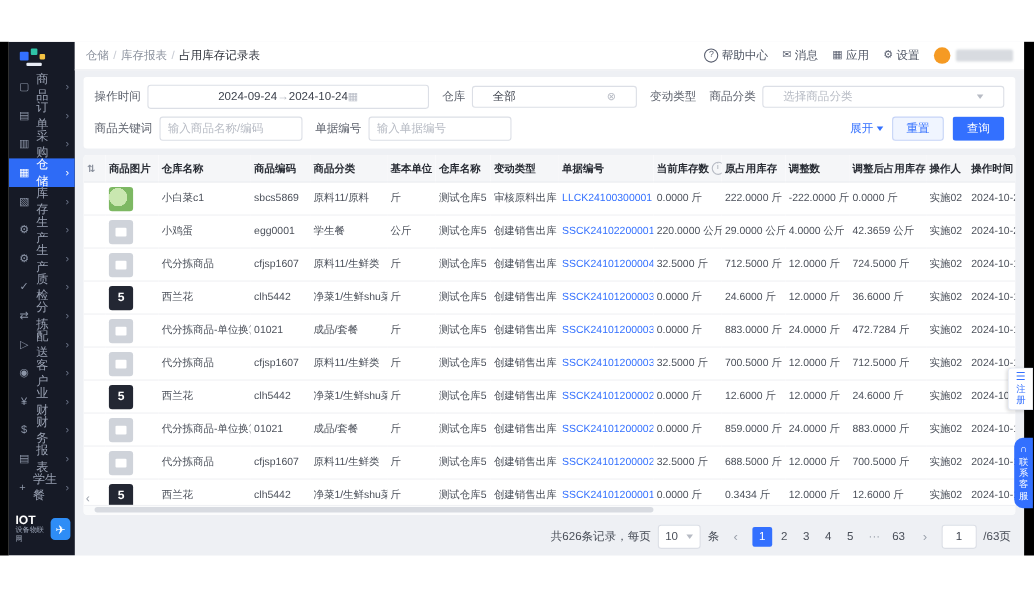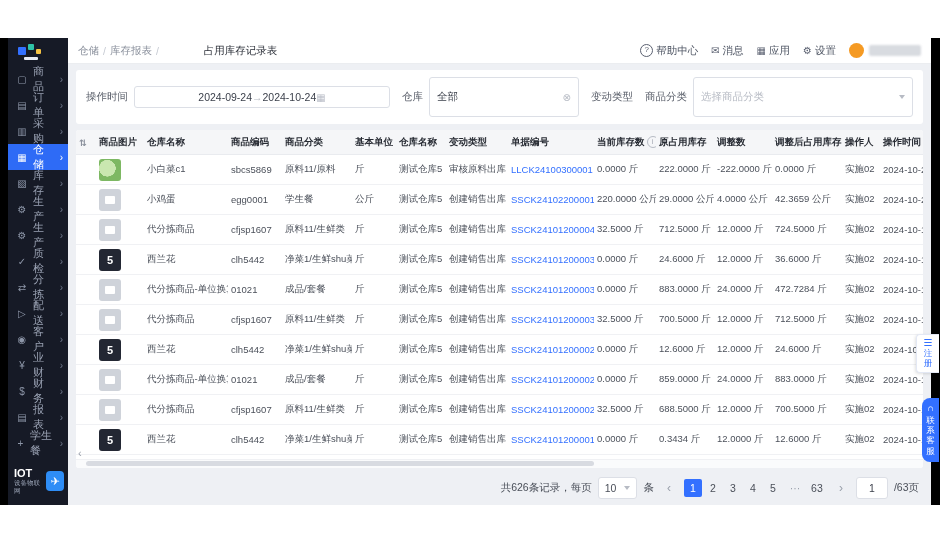--- a/index.html
+++ b/index.html
@@ -24,39 +24,39 @@
   .nav-item.active .nav-icon,.nav-item.active .chev{color:#fff;}
   .iot{margin-top:auto;flex-shrink:0;height:40px;display:flex;align-items:center;padding:0 4px 4px 6px;gap:3px;}
   .iot-title{color:#fff;font-size:11px;font-weight:bold;line-height:1.1;}
   .iot-sub{color:#9aa3b5;font-size:6.5px;line-height:1.2;}
   .iot-badge{margin-left:auto;width:20px;height:20px;background:#2e8df6;border-radius:4px;color:#fff;font-size:11px;display:flex;align-items:center;justify-content:center;}
   
   .main{flex:1;display:flex;flex-direction:column;min-width:0;}
   .topbar{height:25px;background:#fff;border-bottom:1px solid #ebedf0;display:flex;align-items:center;padding:0 10px;flex-shrink:0;}
   .crumb{font-size:10.5px;color:#8a909c;display:flex;align-items:center;gap:4px;}
   .crumb .sep::before{content:"/";color:#c6cad2;}
-  .crumb .last{color:#2b2f38;margin-left:41px;}
+  .crumb .last{color:#2b2f38;}
   .top-actions{margin-left:auto;display:flex;align-items:center;gap:13px;font-size:10.5px;color:#4e5563;}
   .action{display:flex;align-items:center;gap:3px;cursor:pointer;}
   .tb-icon{font-size:10px;color:#5a6070;}
   .tb-help{width:11px;height:11px;border:1px solid #5a6070;border-radius:50%;font-size:8px;line-height:10px;text-align:center;}
   .avatar{width:15px;height:15px;border-radius:50%;background:#f59a23;flex-shrink:0;}
   .name-blur{width:52px;height:11px;background:#d8dbe0;border-radius:2px;filter:blur(1.2px);}
   .userbox{display:flex;align-items:center;gap:5px;margin-left:13px;cursor:pointer;}
   .content{flex:1;display:flex;flex-direction:column;padding:6px 8px 4px;gap:6px;min-height:0;}
   .card{background:#fff;border-radius:3px;}
   
   .filters{padding:7px 10px;display:flex;flex-direction:column;gap:7px;flex-shrink:0;}
   .frow{display:flex;align-items:center;gap:12px;font-size:10.5px;color:#5a5f6a;min-width:0;}
   .fgroup{display:flex;align-items:center;gap:6px;min-width:0;}
   .flabel{white-space:nowrap;flex-shrink:0;}
   .daterange{display:flex;align-items:center;border:1px solid #dcdfe6;border-radius:3px;height:22px;padding:0 8px;color:#3a3f4a;width:256px;justify-content:center;box-sizing:border-box;cursor:pointer;}
   .dsep{color:#b7bbc4;}
   .cal-icon{color:#b8bcc6;font-size:10px;}
-  .select{border:1px solid #dcdfe6;border-radius:3px;height:40px;display:flex;align-items:center;padding:0 7px;gap:6px;justify-content:space-between;box-sizing:border-box;cursor:pointer;background:#fff;min-width:0;}
+  .select{border:1px solid #dcdfe6;border-radius:3px;height:20px;display:flex;align-items:center;padding:0 18px;gap:6px;justify-content:space-between;box-sizing:border-box;cursor:pointer;background:#fff;min-width:0;}
   .select .val{white-space:nowrap;overflow:hidden;}
   .select .dark{color:#3a3f4a;}
   .select .muted{color:#b7bbc4;}
   .clear-icon{color:#b7bbc4;font-size:10px;}
   .caret{width:0;height:0;border-left:3.5px solid transparent;border-right:3.5px solid transparent;border-top:4px solid #b7bbc4;flex-shrink:0;}
   .caret.blue{border-top-color:#3370ff;}
   .w150{width:150px;flex-shrink:0;}
   .grow{flex:1;}
   .text-input{border:1px solid #dcdfe6;border-radius:3px;height:22px;width:130px;padding:0 7px;font-size:10.5px;color:#3a3f4a;outline:none;box-sizing:border-box;font-family:inherit;}
   .text-input::placeholder{color:#b7bbc4;}
@@ -258,20 +258,38 @@
             <span class="flabel">变动类型</span>
           </div>
           <div class="fgroup grow">
             <span class="flabel">商品分类</span>
             <div class="select grow">
               <span class="val muted">选择商品分类</span>
               <span class="caret"></span>
             </div>
           </div>
         </div>
+        <div class="frow">
+          <div class="fgroup">
+            <span class="flabel">商品关键词</span>
+            <input class="text-input" placeholder="输入商品名称/编码" style="">
+          </div>
+          <div class="fgroup">
+            <span class="flabel">单据编号</span>
+            <input class="text-input" placeholder="输入单据编号" style="">
+          </div>
+          <div class="frow-right">
+            <span class="expand-link">
+              <span>展开</span>
+              <span class="caret blue"></span>
+            </span>
+            <button class="btn btn-reset">重置</button>
+            <button class="btn btn-primary">查询</button>
+          </div>
+        </div>
       </section>
 
       <section class="card table-card">
         <div class="table-wrap">
           <table>
               <colgroup>
                 <col style="width: 20px;">
                 <col style="width: 48px;">
                 <col style="width: 84px;">
                 <col style="width: 54px;">

